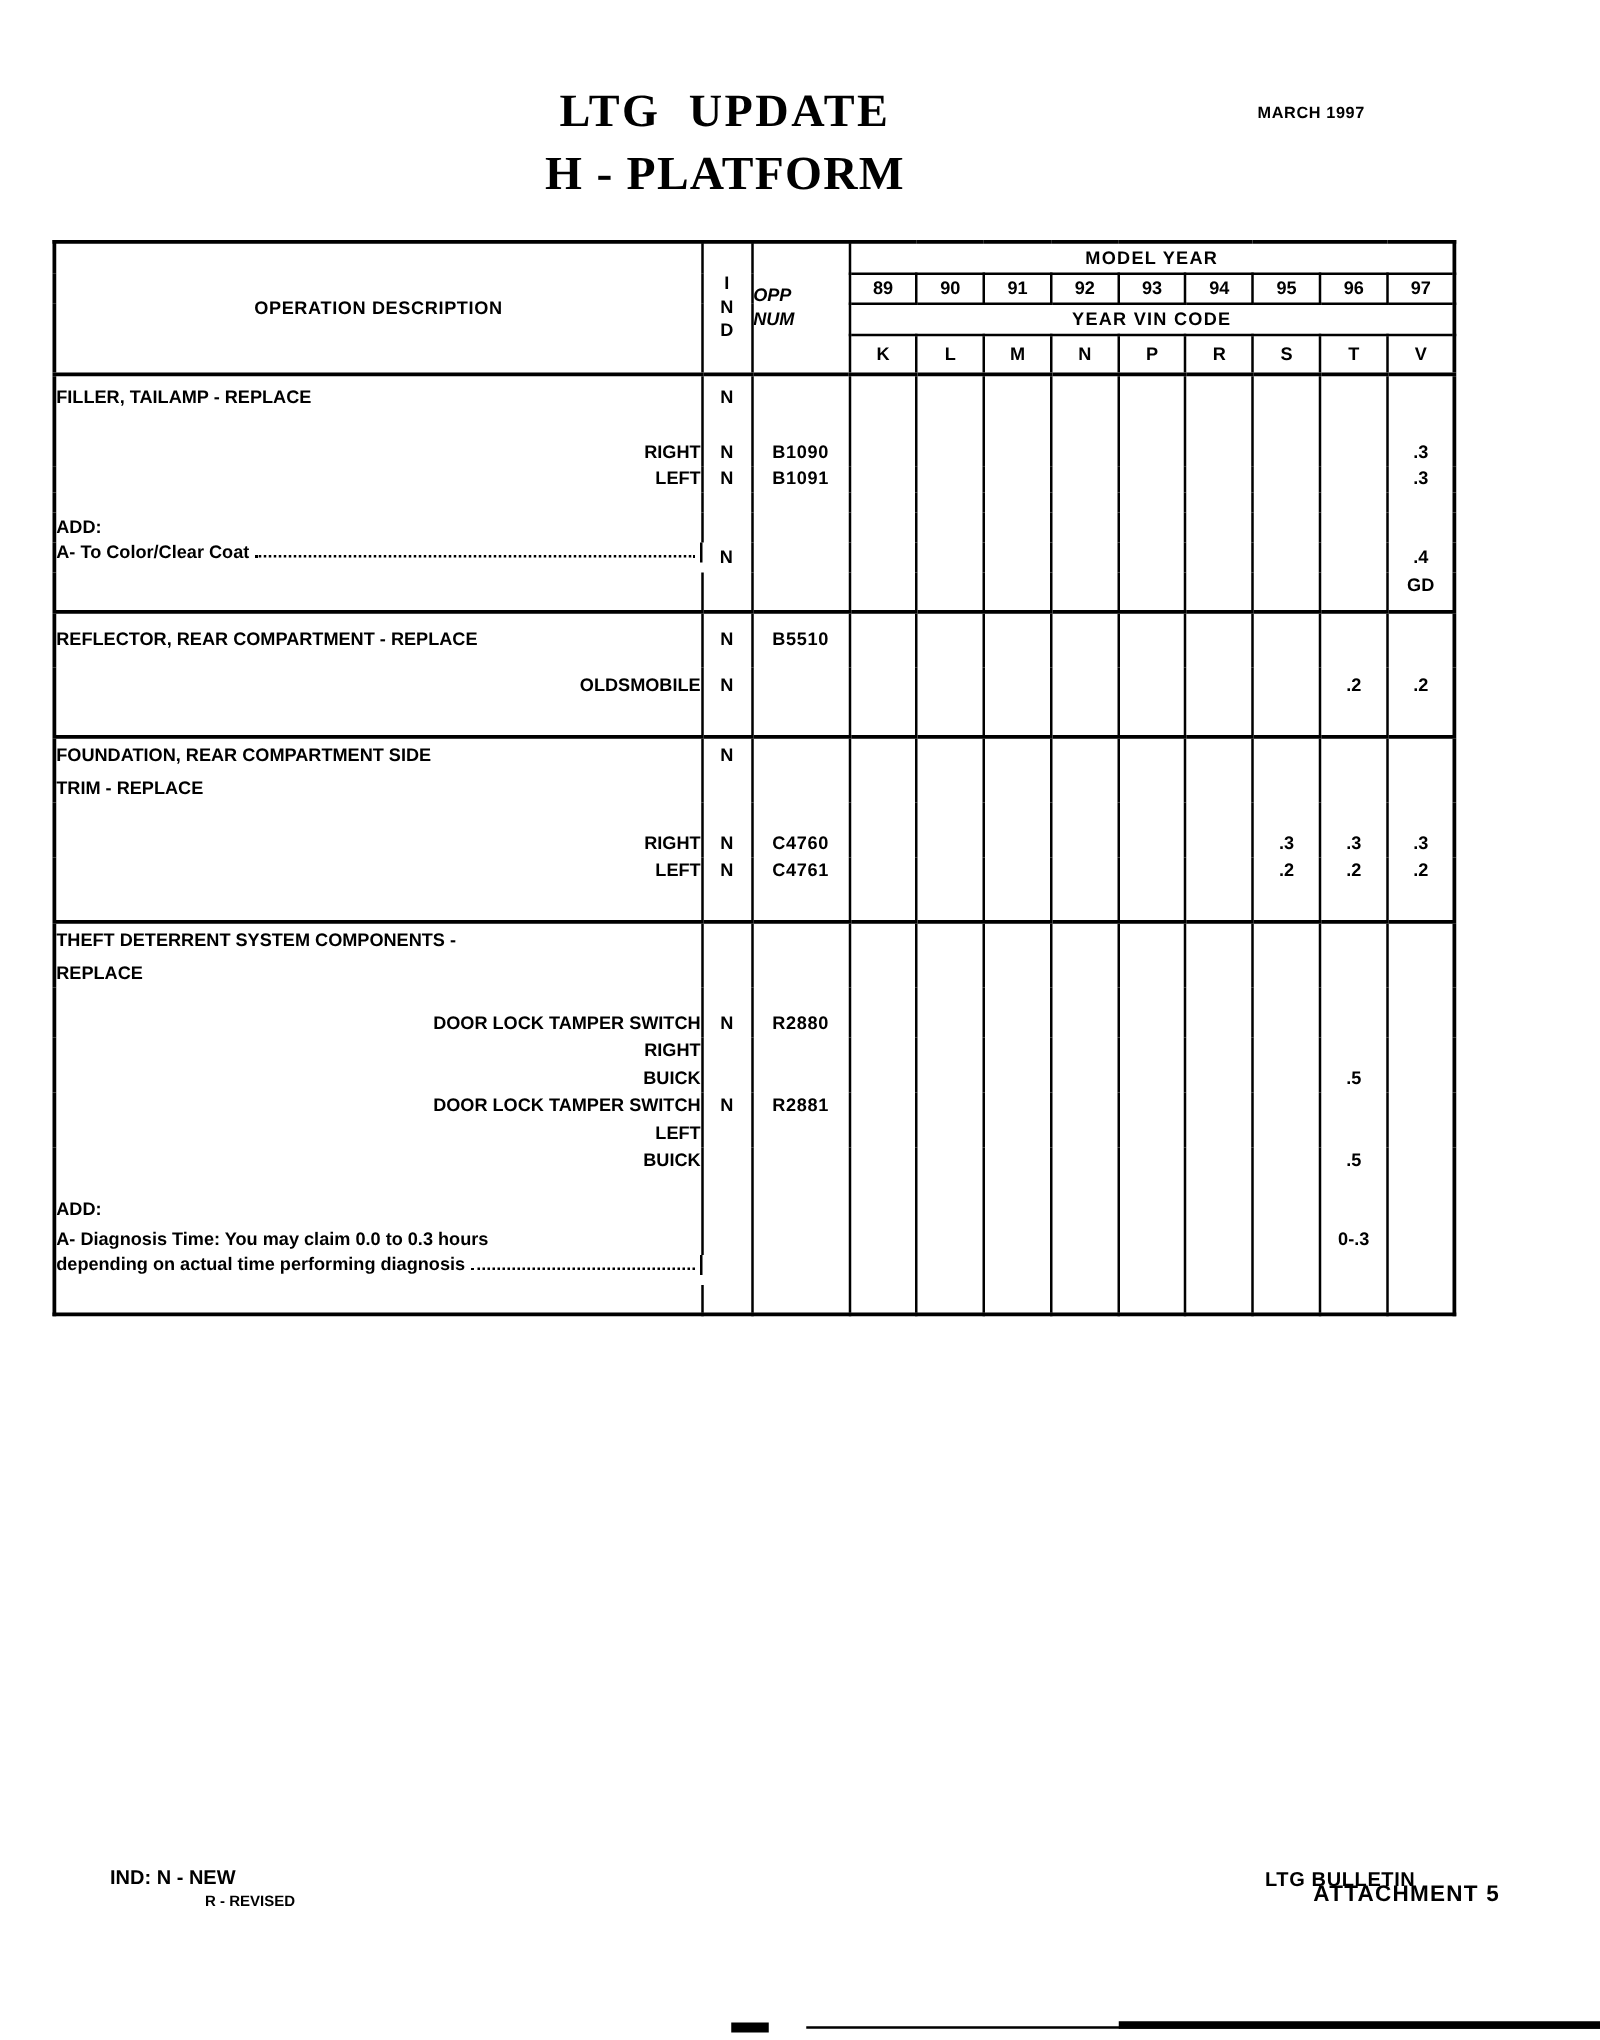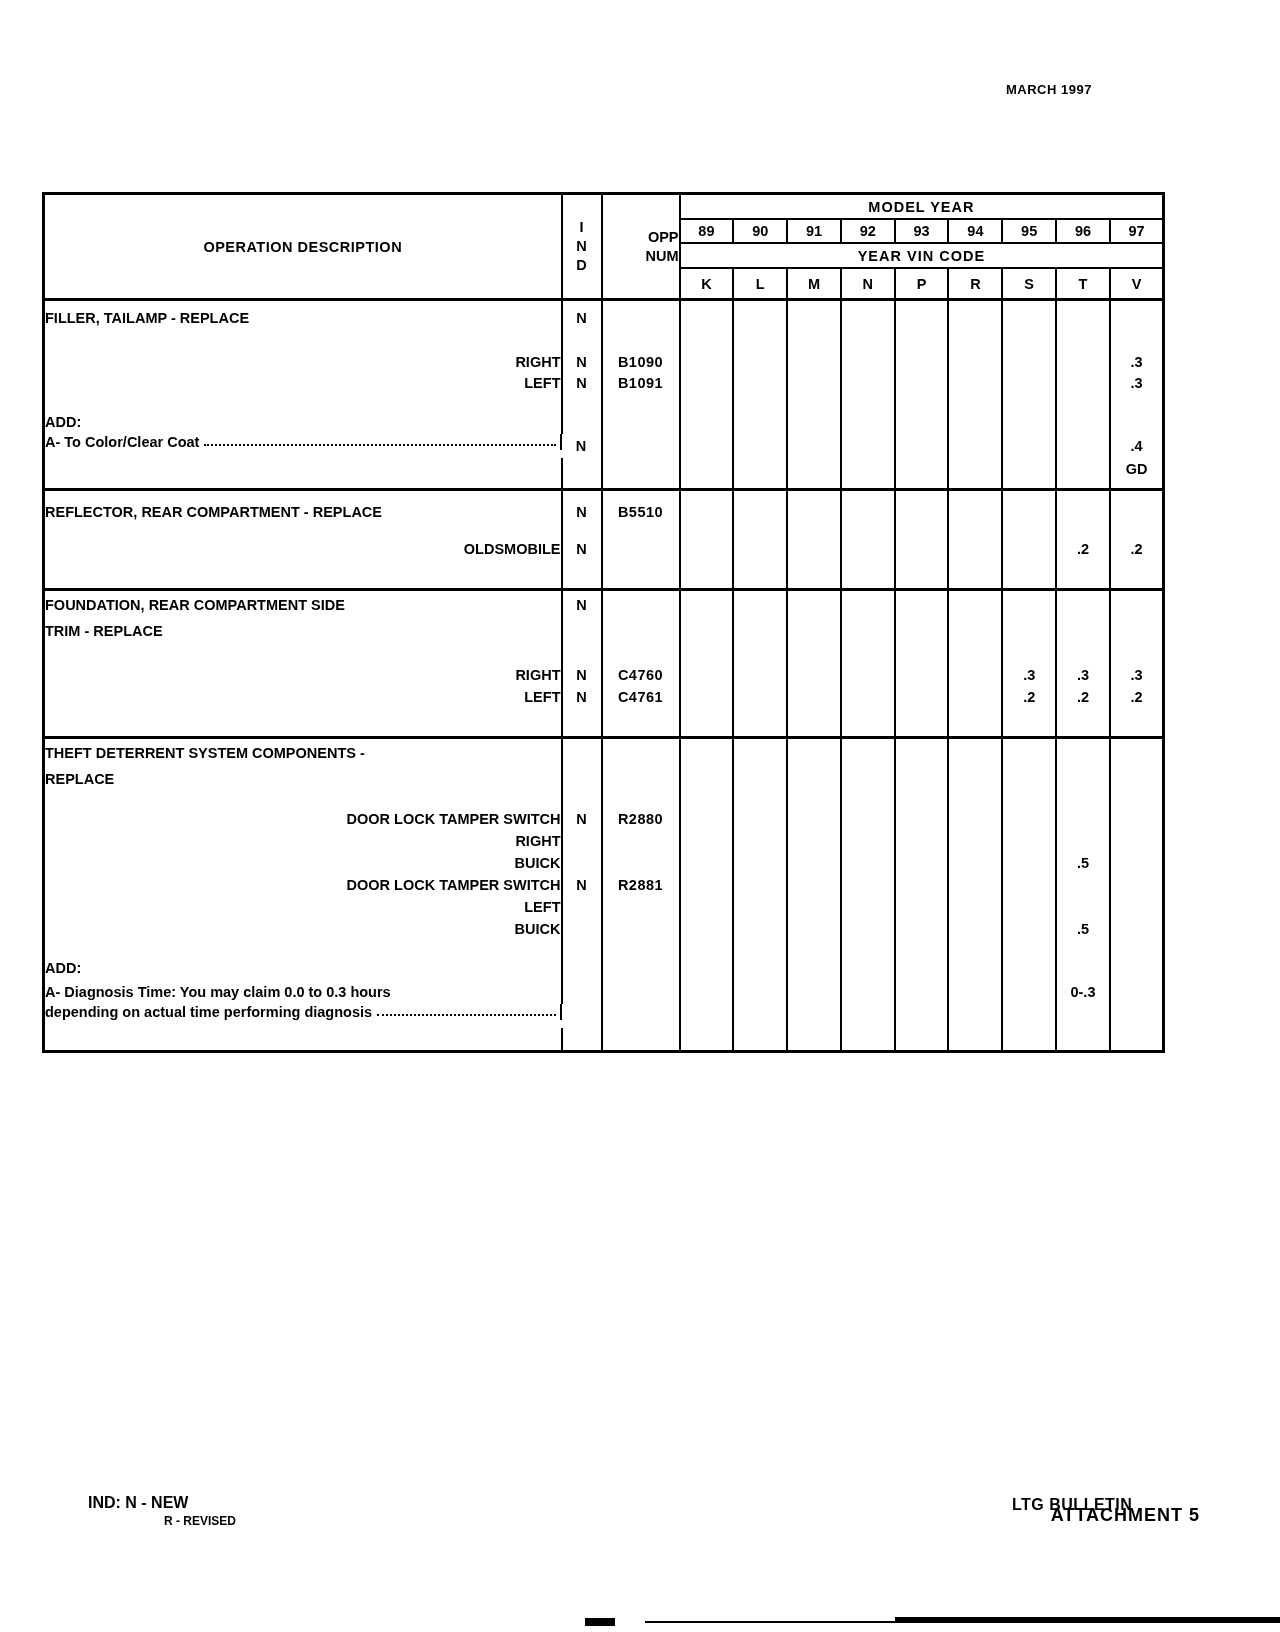--- a/index.html
+++ b/index.html
@@ -18,21 +18,21 @@
     border-collapse:collapse;table-layout:fixed;
     border:3px solid #000;
   }
   table.ops td,table.ops th{
     padding:0;margin:0;font-size:14.5px;font-weight:bold;color:#000;
     overflow:hidden;white-space:nowrap;
   }
   
   th.h-desc{border-right:2px solid #000;vertical-align:middle;text-align:center;font-size:14px;letter-spacing:.5px;}
   th.h-ind{border-right:2px solid #000;vertical-align:middle;text-align:center;font-size:13.5px;line-height:19px;}
-  th.h-opp{border-right:2px solid #000;vertical-align:middle;text-align:right;font-size:13.5px;line-height:19px;}
+  th.h-opp{border-right:2px solid #000;vertical-align:middle;text-align:left;font-size:13.5px;line-height:19px;font-style:italic;}
   th.h-span{border-bottom:2px solid #000;text-align:center;font-size:14px;height:23px;letter-spacing:1px;}
   th.h-year{border:2px solid #000;text-align:center;font-size:15px;height:22px;}
   th.h-vin{border:2px solid #000;border-bottom:none;text-align:center;font-size:14px;height:29px;vertical-align:middle;}
   tr.hdr-bottom th{border-bottom:3px solid #000;}
   
   td.c-desc{border-right:2px solid #000;vertical-align:middle;}
   td.c-ind {border-right:2px solid #000;text-align:center;vertical-align:middle;font-size:14px;}
   td.c-opp {border-right:2px solid #000;text-align:center;vertical-align:middle;font-size:14px;letter-spacing:.5px;}
   td.c-year{border-right:2px solid #000;text-align:center;vertical-align:middle;font-size:14px;}
   td.c-year:last-child{border-right:none;}
@@ -54,20 +54,24 @@
   
   .artifact-rect{position:absolute;left:585px;top:1618px;width:30px;height:8px;background:#000;}
   .artifact-line{position:absolute;left:645px;top:1621px;width:635px;height:2px;background:#000;}
   .artifact-line2{position:absolute;left:895px;top:1617px;width:390px;height:6px;background:#000;}
 </style>
 </head>
 <body>
 
 <div class="page">
 
+  <div class="title-block">
+    <div class="title-line1">LTG  UPDATE</div>
+    <div class="title-line2">H - PLATFORM</div>
+  </div>
   <div class="date-stamp">MARCH 1997</div>
 
   <table class="ops">
     <colgroup>
       <col style="width:518px">
         <col style="width:40px">
         <col style="width:78px">
       <col style="width:53.8px">
         <col style="width:53.8px">
         <col style="width:53.8px">

